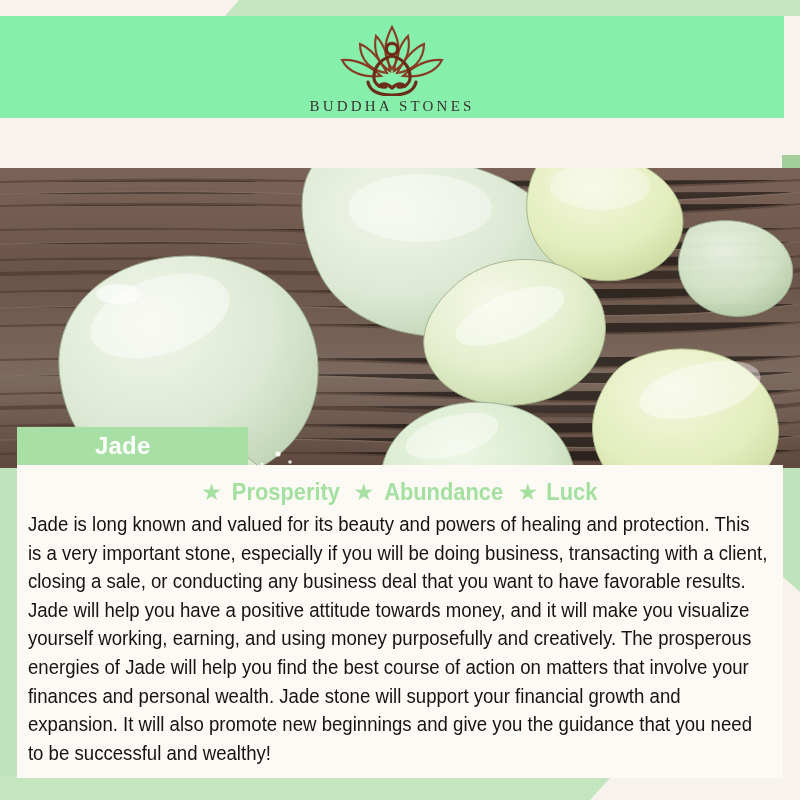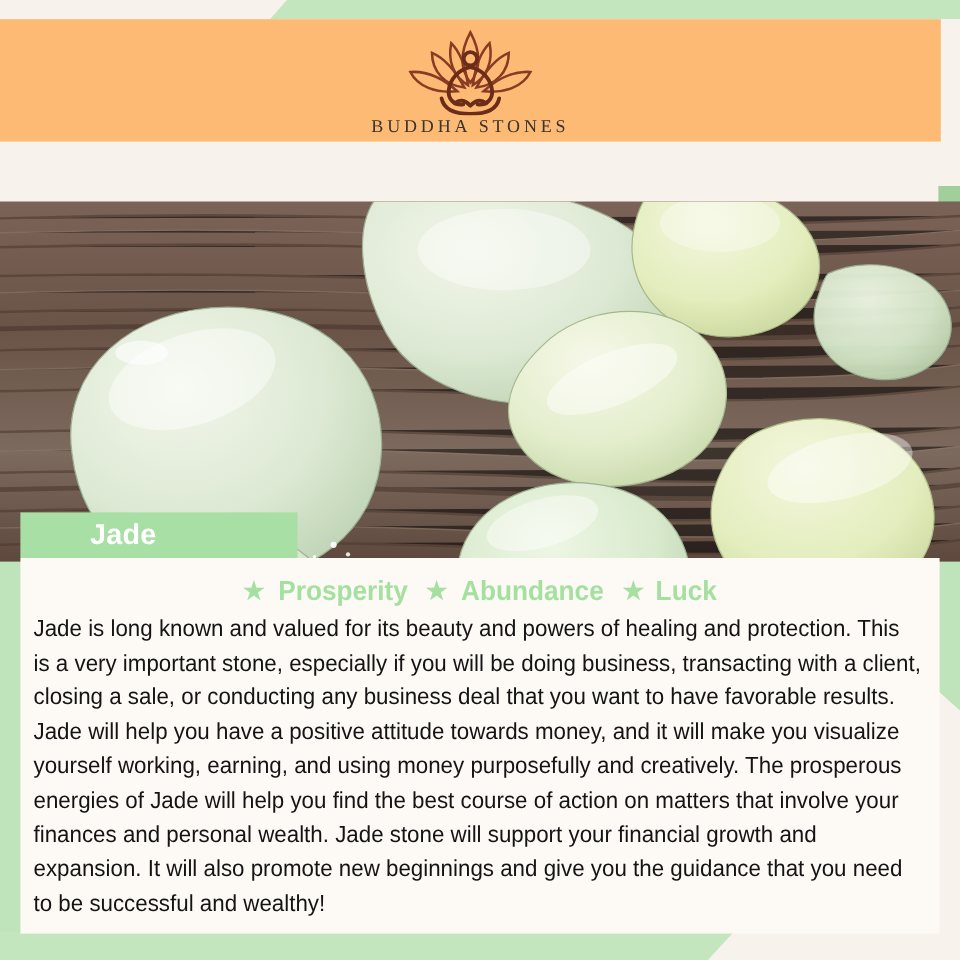--- a/index.html
+++ b/index.html
@@ -60,21 +60,21 @@
     width: 18px; height: 132px;
     background: #bfe3bb;
     clip-path: polygon(0 0, 100% 0, 100% 100%, 0 calc(100% - 16px));
   }
 
   
   .header {
     position: absolute;
     top: 16px; left: 0; right: 16px;
     height: 102px;
-    background: #fdba74;
+    background: #86efac;
   }
   .logo-wrap {
     position: absolute;
     left: 50%;
     top: 6px;
     transform: translateX(-50%);
     width: 230px;
     text-align: center;
   }
   .logo-mark { display: block; margin: 0 auto; }
@@ -120,21 +120,21 @@
   
   .jade-label {
     position: absolute;
     left: 17px; top: 427px;
     width: 231px; height: 38px;
     background: #a8dfa4;
     display: flex;
     align-items: center;
   }
   .jade-label-text {
-    margin-left: 58px;
+    margin-left: 78px;
     color: #ffffff;
     font-size: 24px;
     font-weight: 700;
     letter-spacing: 0.2px;
   }
 
   
   .content {
     position: absolute;
     left: 17px; top: 465px;

